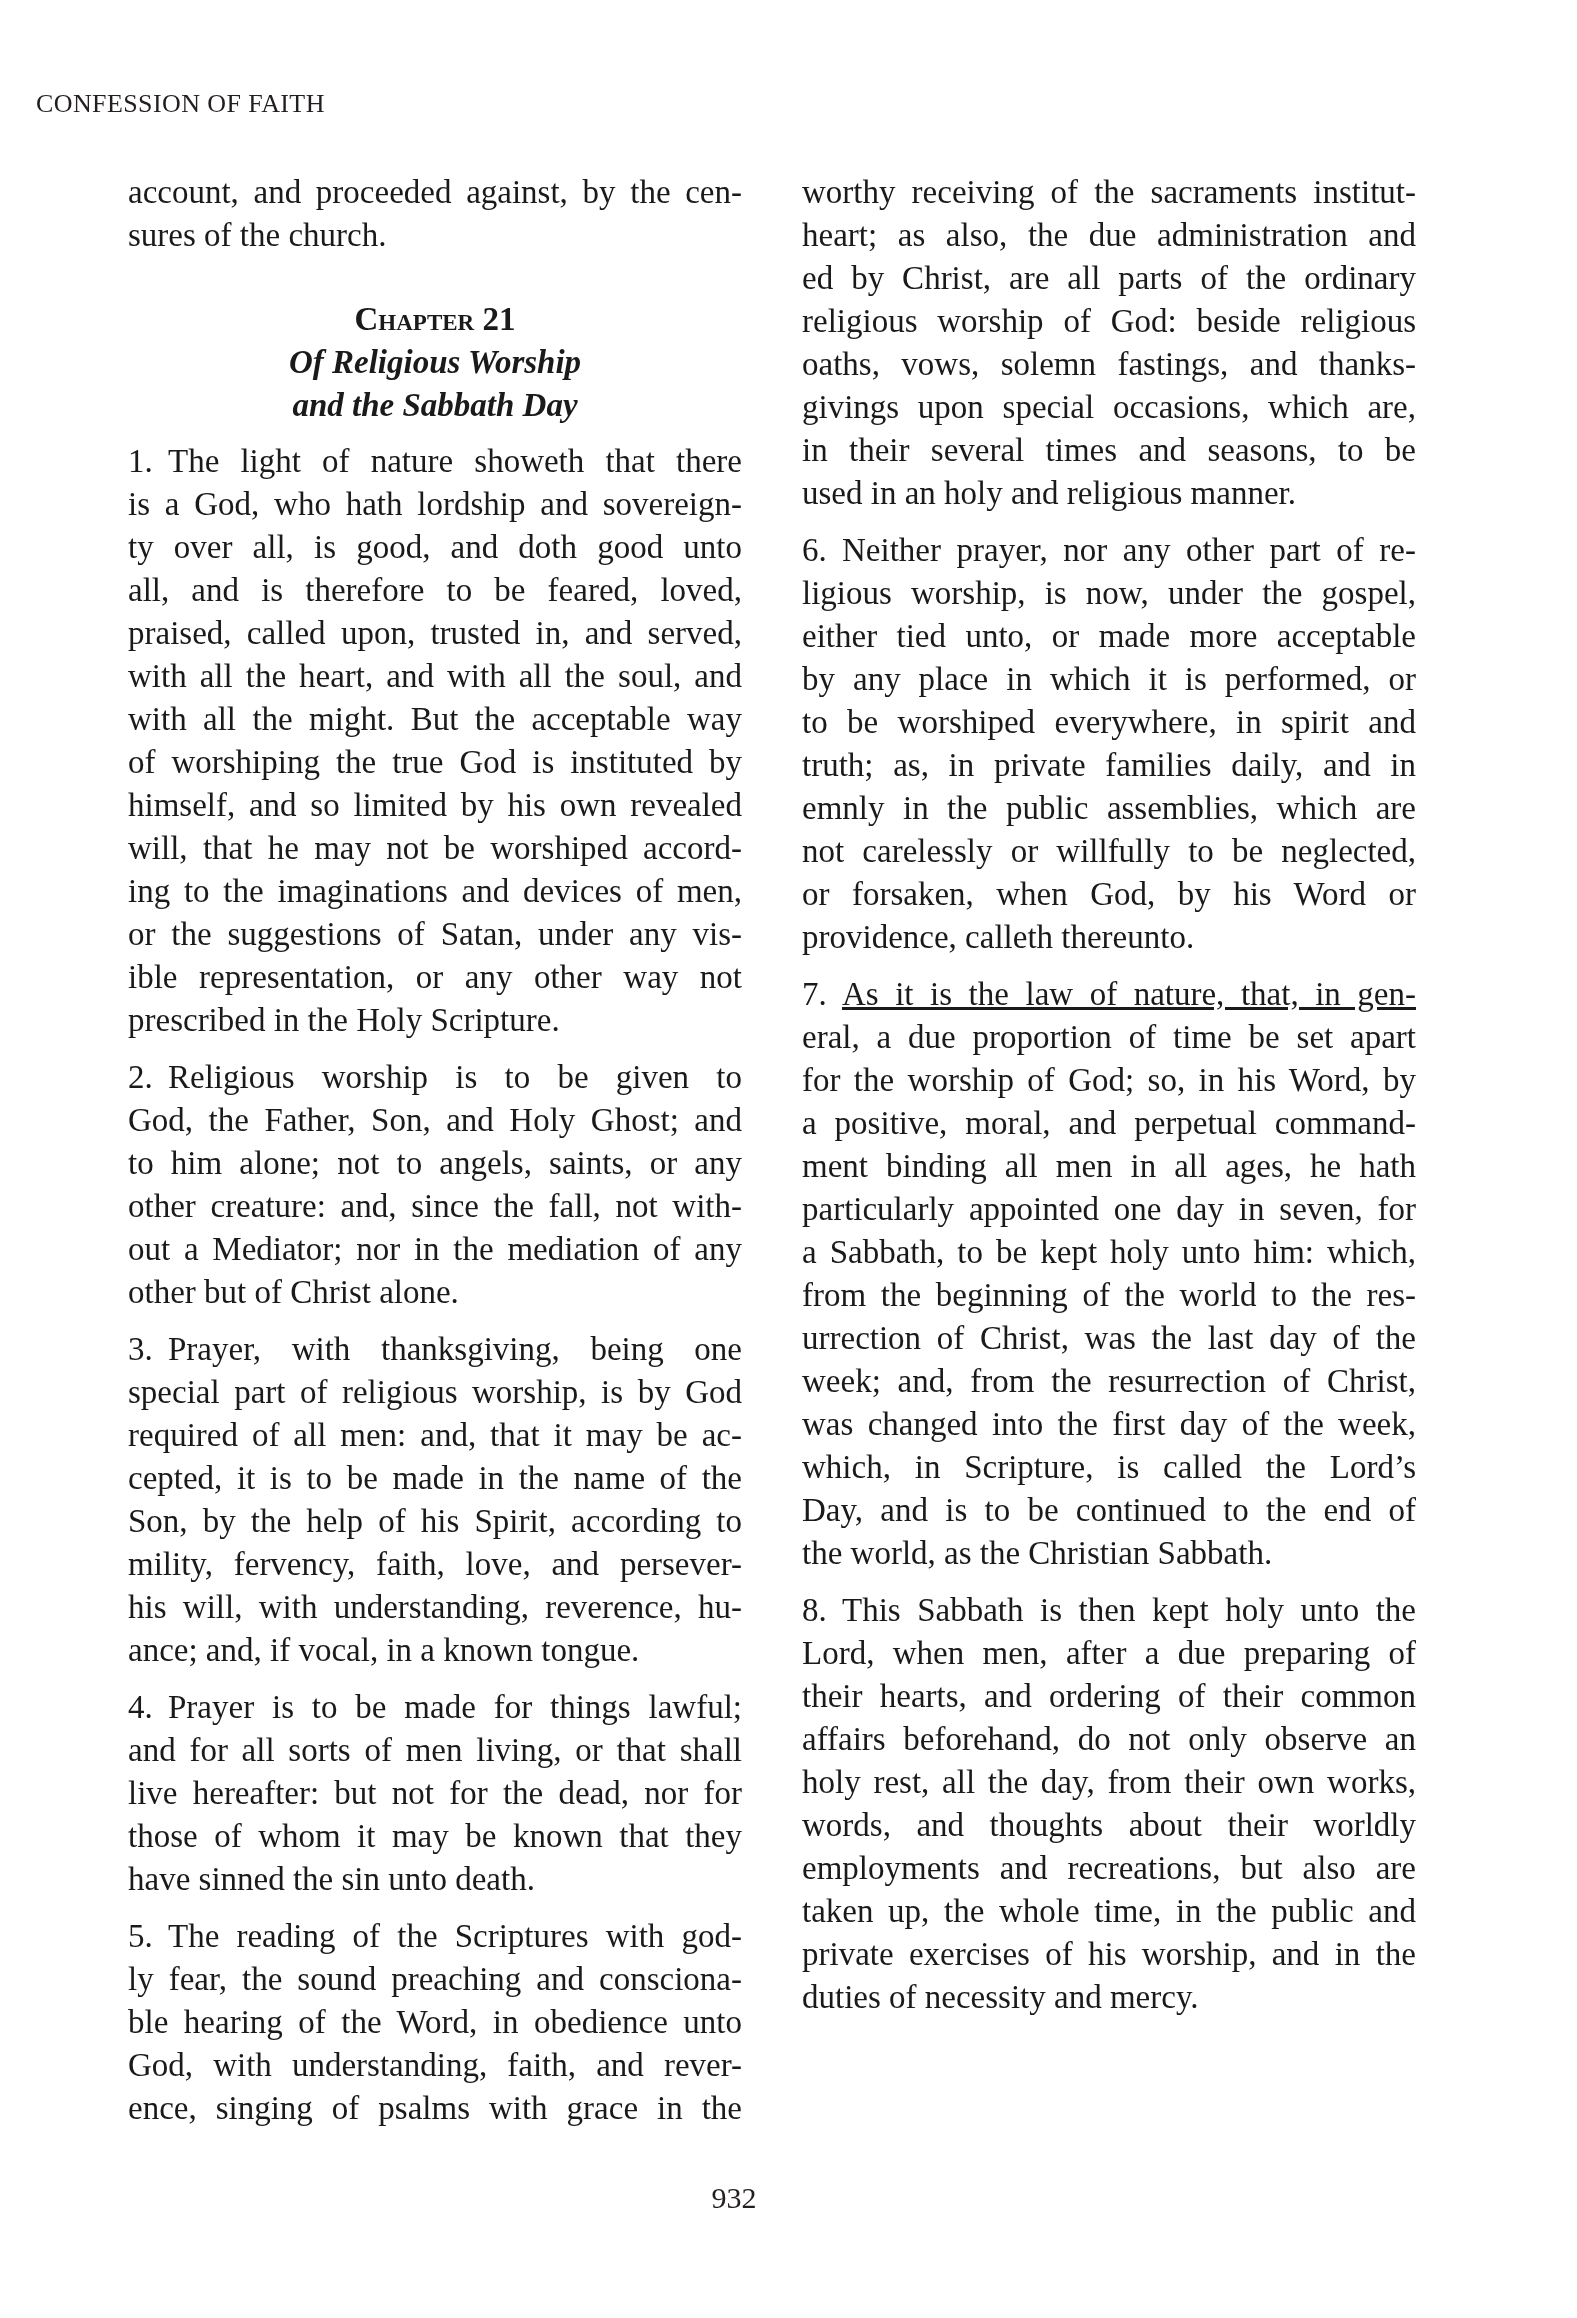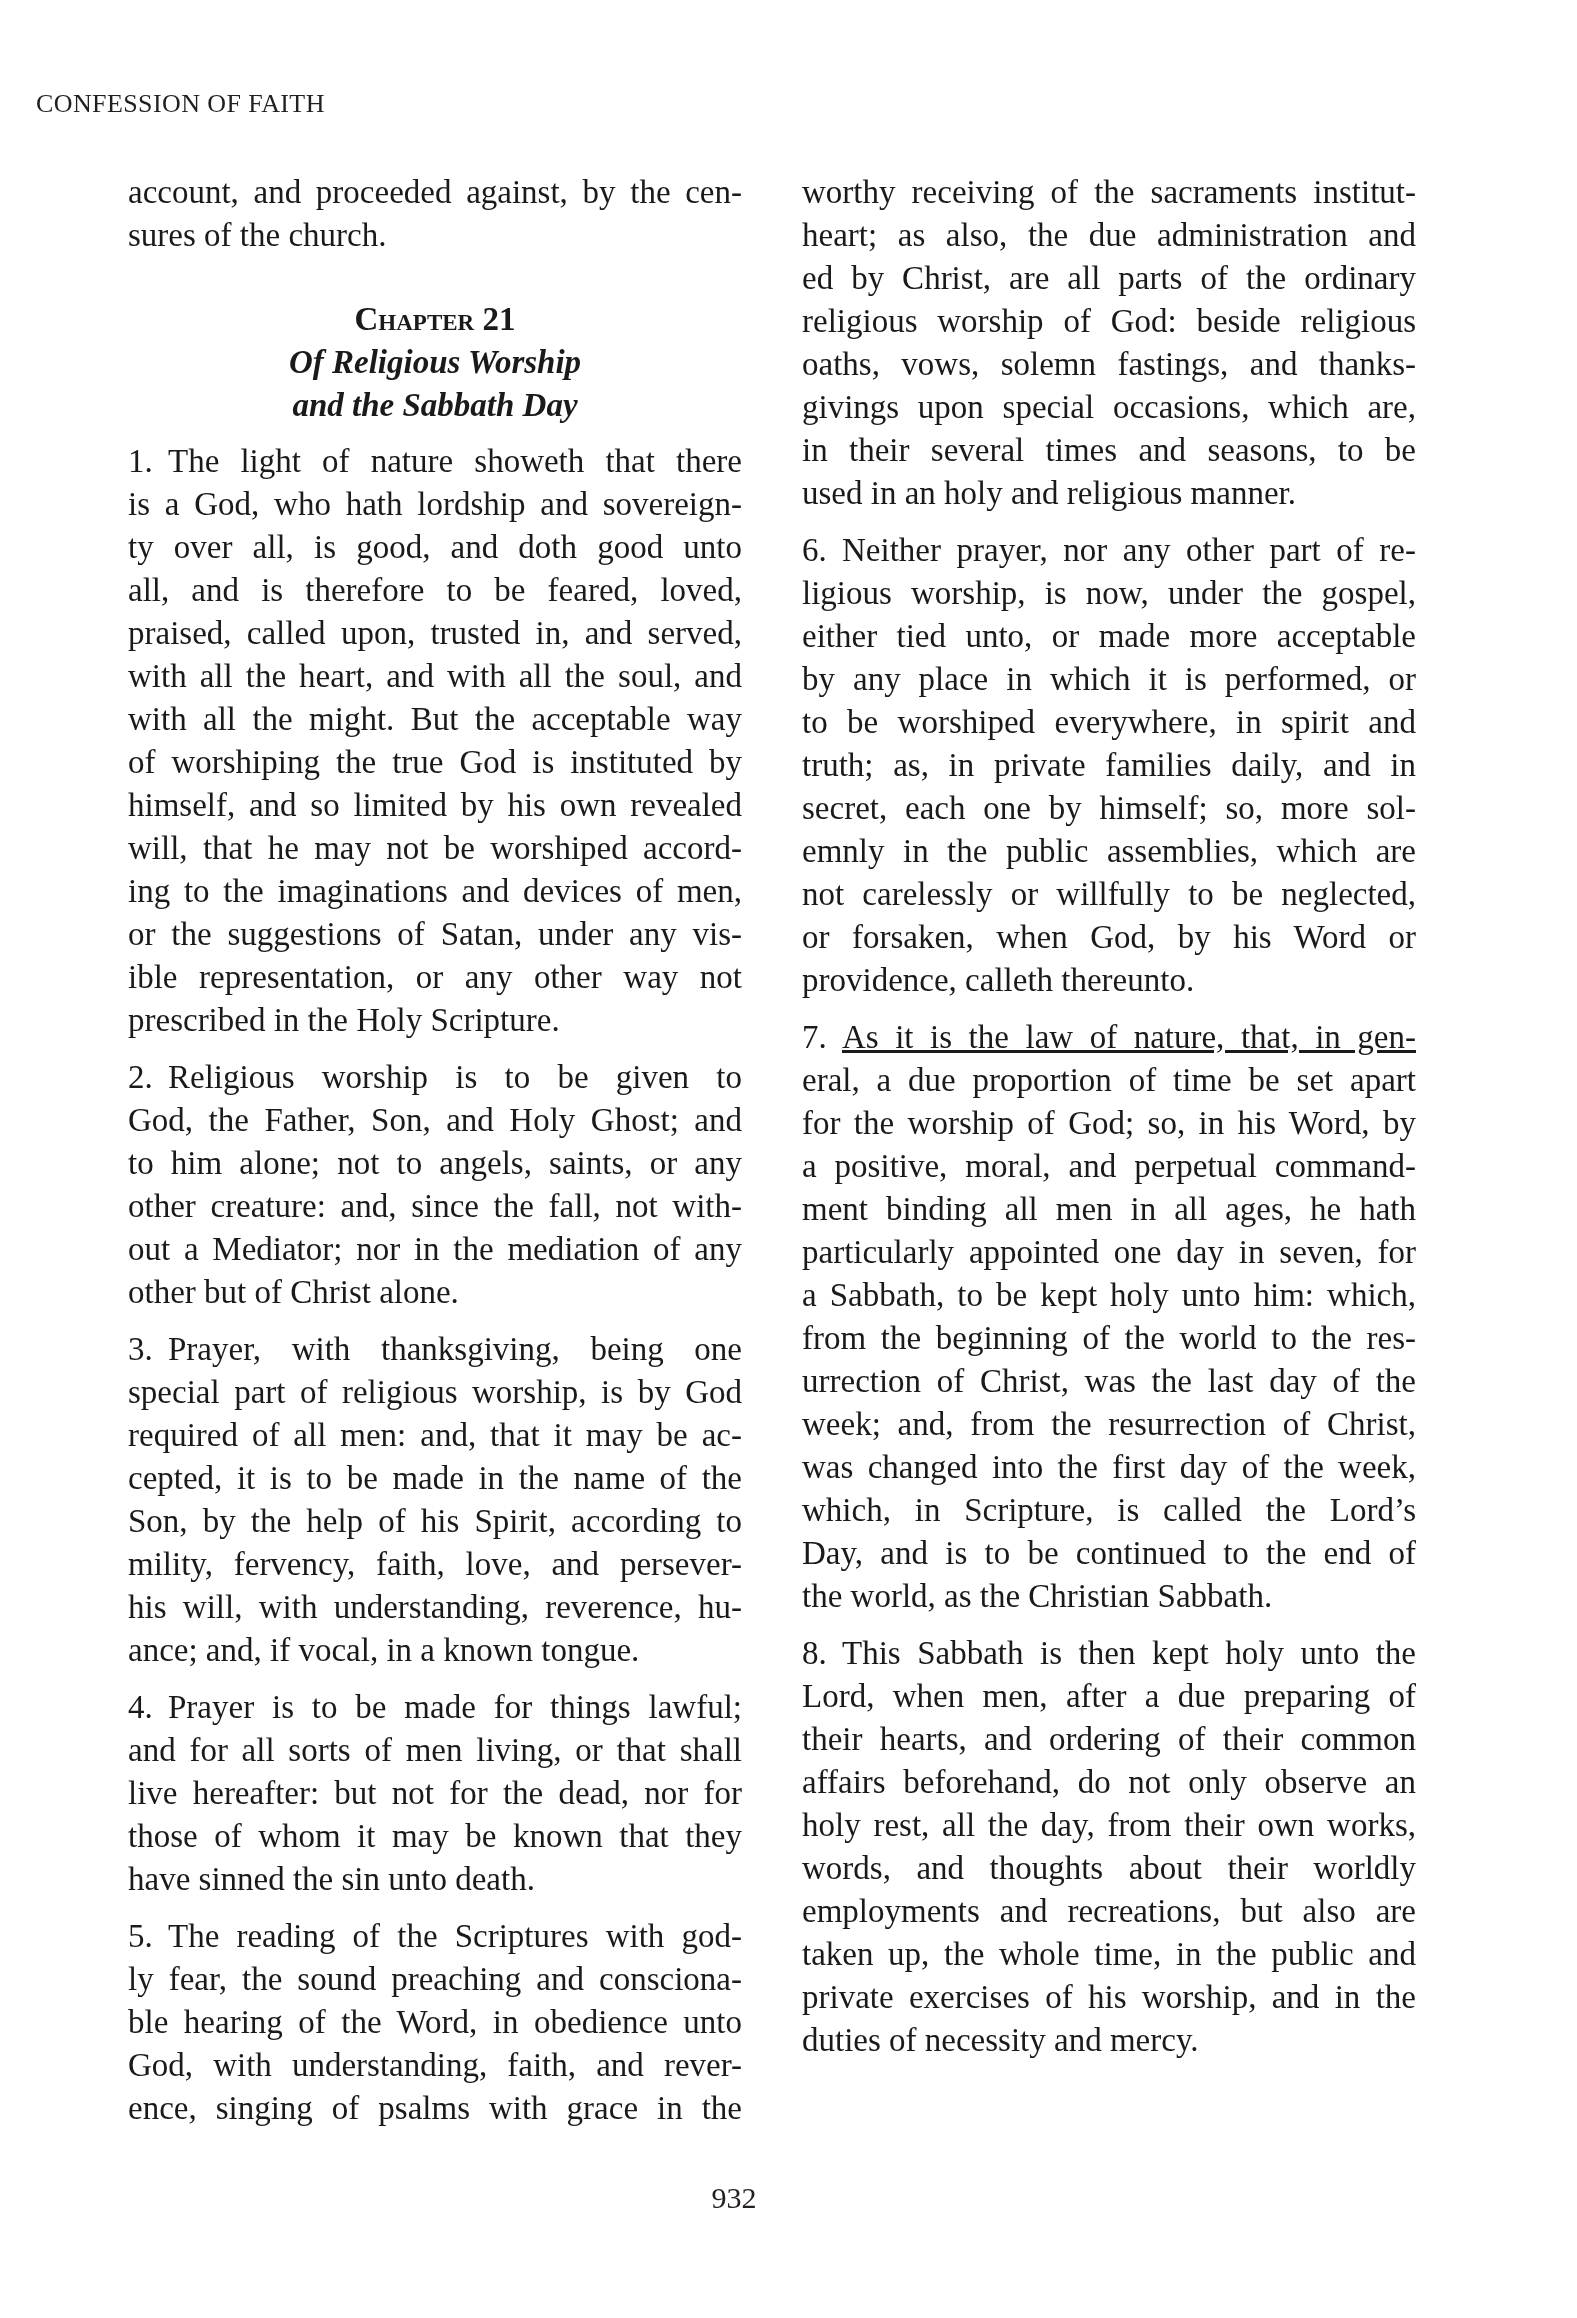--- a/index.html
+++ b/index.html
@@ -181,21 +181,20 @@
       <div class="para">
         <span class="line" style="display: flex;">
           <span class="para-num">6.</span>
           <span style="flex: 1 1 0%; text-align: justify; text-align-last: justify;">Neither prayer, nor any other part of re-</span>
         </span>
         <span class="line">ligious worship, is now, under the gospel,</span>
         <span class="line">either tied unto, or made more acceptable</span>
         <span class="line">by any place in which it is performed, or</span>
         <span class="line">to be worshiped everywhere, in spirit and</span>
         <span class="line">truth; as, in private families daily, and in</span>
-        <span class="line">secret, each one by himself; so, more sol-</span>
         <span class="line">emnly in the public assemblies, which are</span>
         <span class="line">not carelessly or willfully to be neglected,</span>
         <span class="line">or forsaken, when God, by his Word or</span>
         <span class="line last">providence, calleth thereunto.</span>
       </div>
       <div class="para">
         <span class="line" style="display: flex;">
           <span class="para-num">7.</span>
           <span style="flex: 1 1 0%; text-align: justify; text-align-last: justify; text-decoration: underline;">As it is the law of nature, that, in gen-</span>
         </span>

